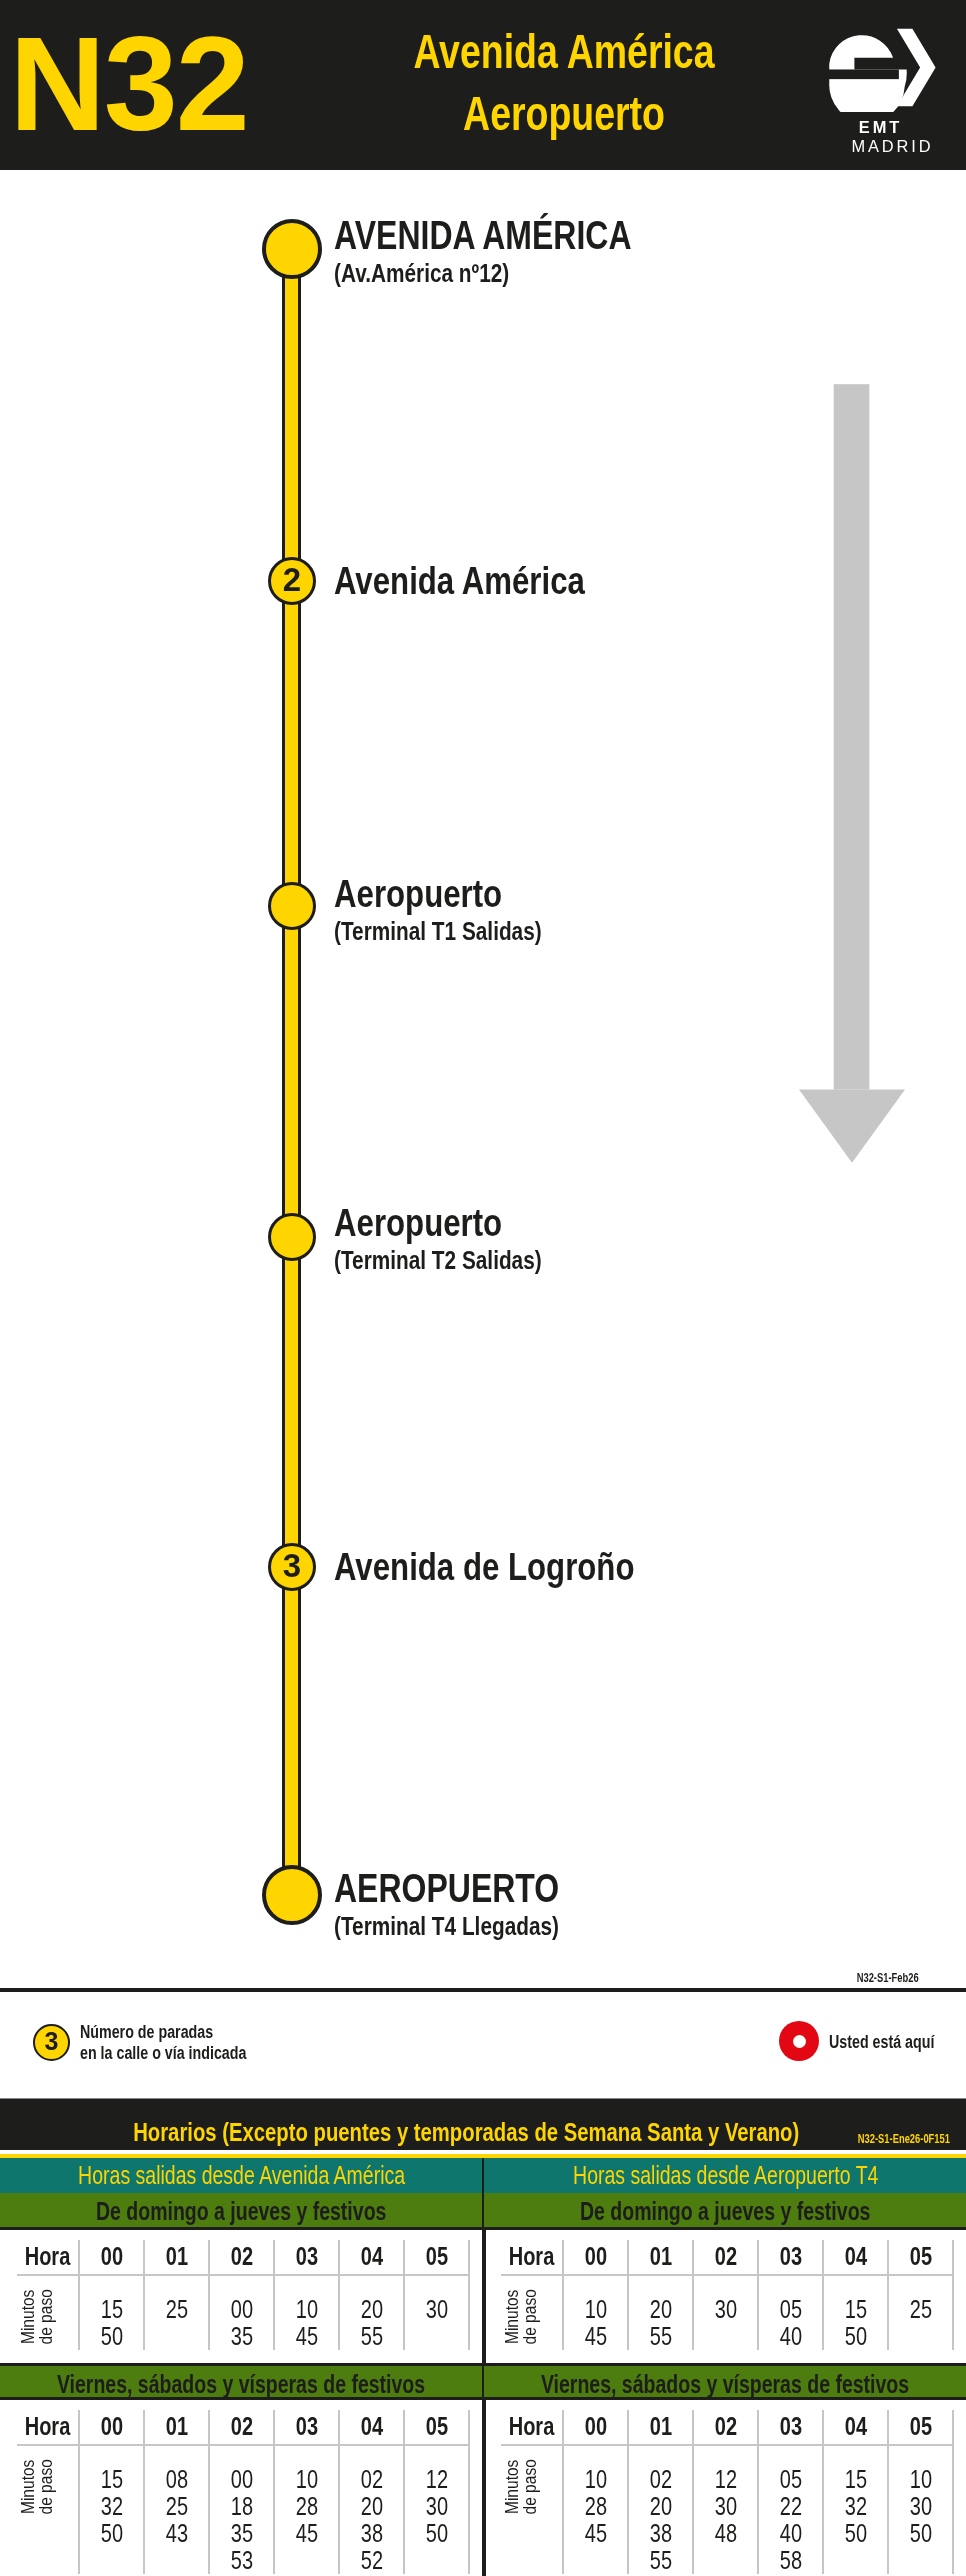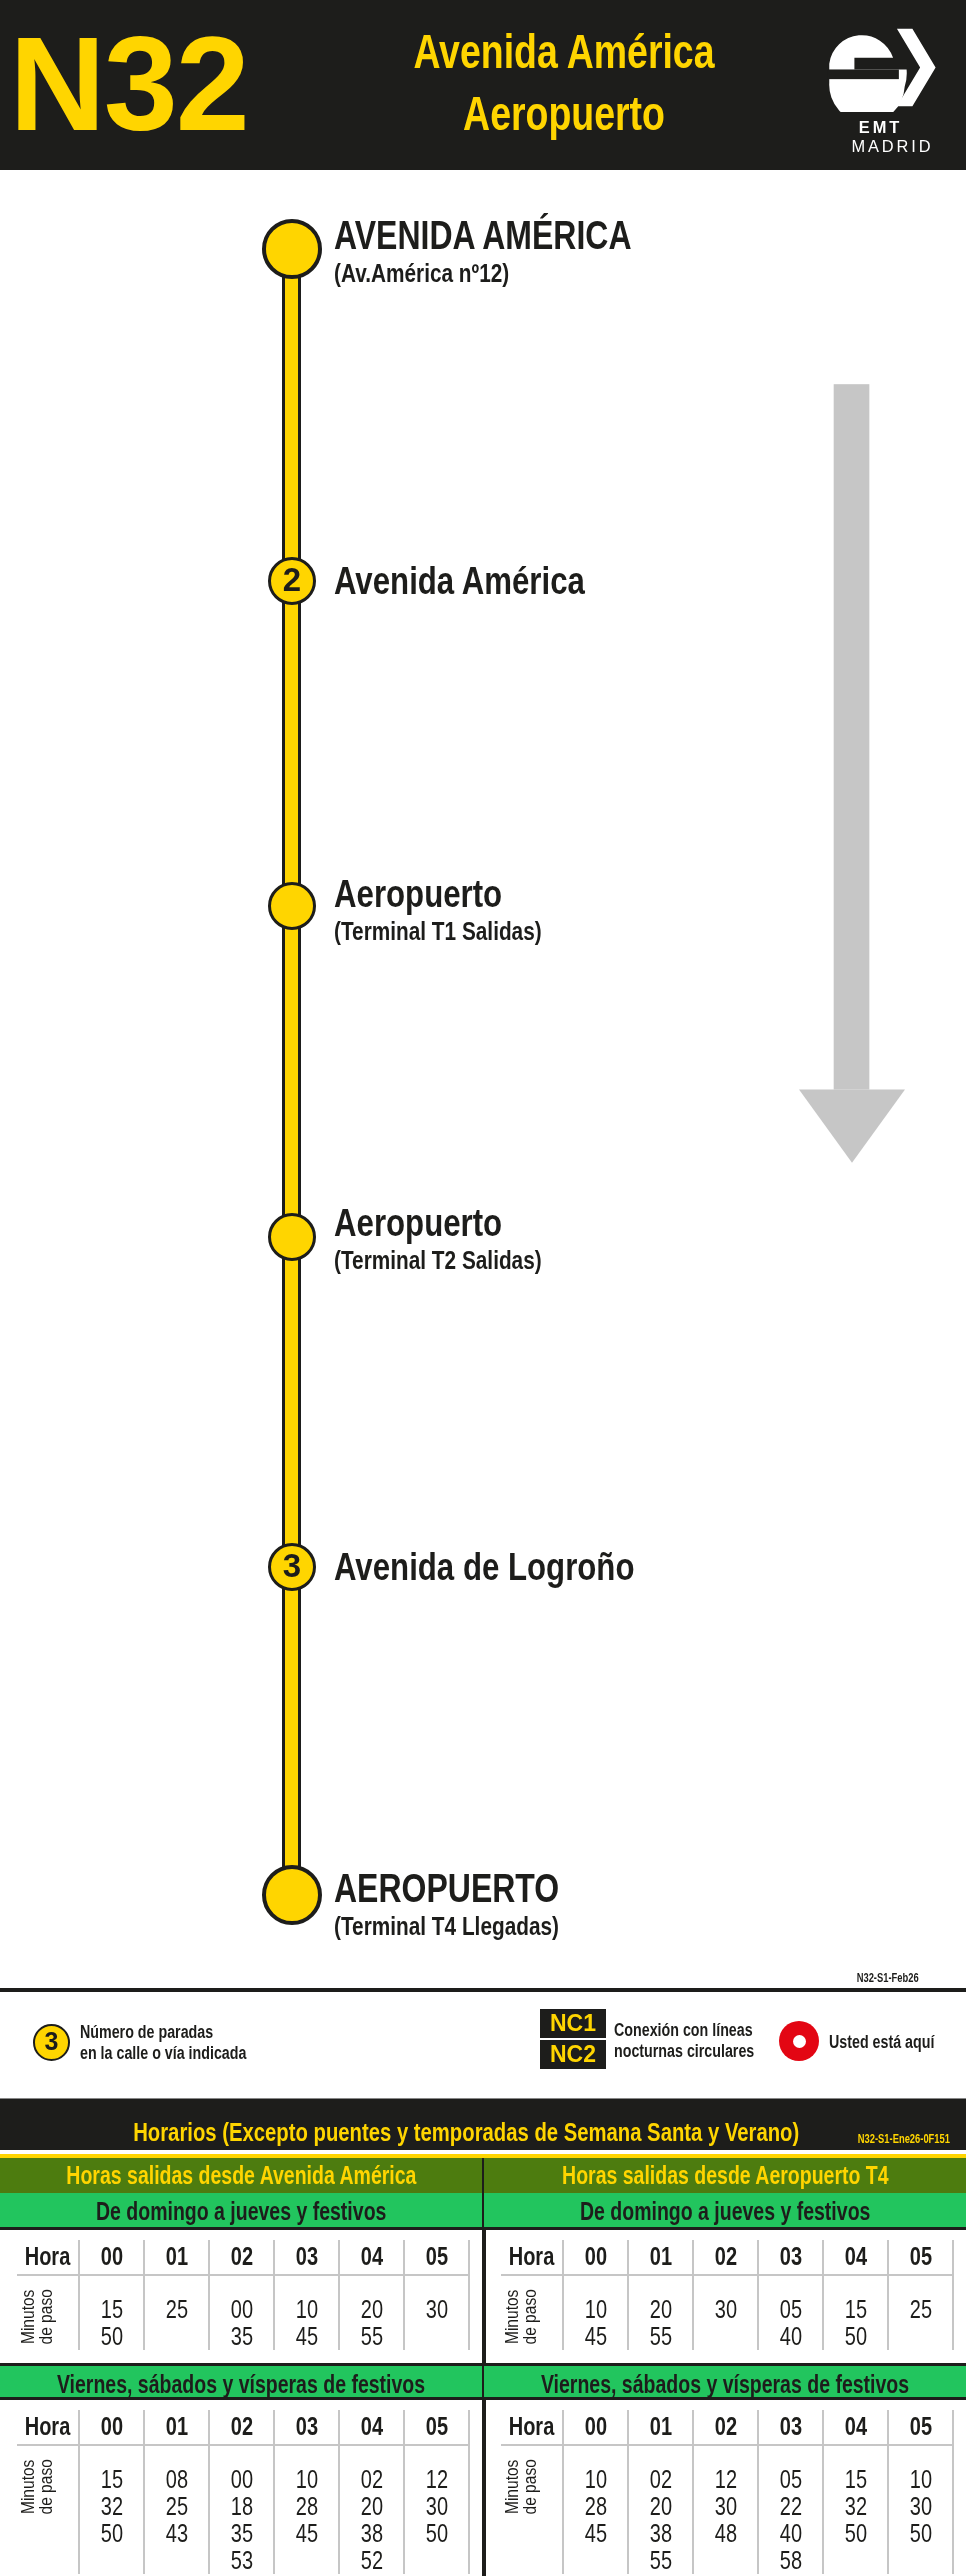--- a/index.html
+++ b/index.html
@@ -46,23 +46,23 @@
   .tt-header { position: absolute; left: 0; top: 2098px; width: 967px; height: 52px; background: #1d1d1b; border-top: 1.9px solid #888; }
   .tt-title { position: absolute; left: 0; top: 17.4px; width: 967px; text-align: center; color: #ffd500; font-weight: 700; font-size: 26px; line-height: 33px; transform: scaleX(0.78); transform-origin: 405px center; }
   .tt-code { position: absolute; right: 17.4px; top: 33px; color: #ffd500; font-weight: 700; font-size: 12.5px; transform: scaleX(0.75); transform-origin: right center; }
   .tt-yellow-line { position: absolute; left: 0; top: 2154px; width: 967px; height: 3.9px; background: #ffd500; }
 
   .tt-col { position: absolute; top: 2158px; width: 483px; height: 418px; }
   .tt-col.left { left: 0; }
   .tt-col.right { left: 484px; }
   .tt-vsep { position: absolute; left: 482px; top: 2158px; width: 3.9px; height: 418px; background: #1d1d1b; }
 
-  .tt-origin { height: 35px; background: #4d7c0f; color: #ffd500; font-weight: 700; font-size: 25px; line-height: 35px; text-align: center; white-space: nowrap; }
+  .tt-origin { height: 35px; background: #0f766e; color: #ffd500; font-weight: 400; font-size: 25px; line-height: 35px; text-align: center; white-space: nowrap; }
   .tt-origin span, .tt-period span { display: inline-block; transform: scaleX(0.78); }
-  .tt-period { height: 37px; background: #22c55e; color: #1d1d1b; font-weight: 700; font-size: 25px; line-height: 37px; text-align: center; border-bottom: 3.9px solid #1d1d1b; white-space: nowrap; }
+  .tt-period { height: 37px; background: #4d7c0f; color: #1d1d1b; font-weight: 700; font-size: 25px; line-height: 37px; text-align: center; border-bottom: 3.9px solid #1d1d1b; white-space: nowrap; }
   .tt-period.second { border-top: 3.9px solid #1d1d1b; }
 
   .tt-table { margin: 9.6px 0 0 17.4px; width: 453px; border-collapse: collapse; }
   .tt-table th { font-size: 25px; font-weight: 700; height: 35px; padding: 0; border-bottom: 2.9px solid #c6c6c6; border-right: 2.9px solid #c6c6c6; text-align: center; margin-left: 43px; }
   .tt-table th span { display: inline-block; transform: scaleX(0.8); }
   .tt-table td { vertical-align: top; text-align: center; font-size: 25px; line-height: 27px; padding-top: 20px; border-right: 2.9px solid #c6c6c6; }
   .tt-table td span { display: inline-block; transform: scaleX(0.8); }
   .tt-table .hora-col { width: 62px; }
   .tt-table .min-label { position: relative; width: 62px; }
   .min-label-inner { position: absolute; left: 1.9px; top: 71px; transform: rotate(-90deg) scaleX(0.85); transform-origin: left top; font-size: 18.3px; line-height: 18.3px; font-weight: 400; text-align: center; width: 71px; white-space: normal; }
@@ -132,30 +132,20 @@
 <div class="divider-top"></div>
 
 <div class="legend">
   <div class="legend-item" style="left:33px;">
     <div class="legend-num">3</div>
     <div class="legend-text">
       <div>Número de paradas</div>
       <div>en la calle o vía indicada</div>
     </div>
   </div>
-  <div class="legend-item" style="left:540px; top:17.4px;">
-    <div class="nc-badges">
-      <div class="nc-badge">NC1</div>
-      <div class="nc-badge">NC2</div>
-    </div>
-    <div class="legend-text">
-      <div>Conexión con líneas</div>
-      <div>nocturnas circulares</div>
-    </div>
-  </div>
   <div class="legend-item" style="left:779px;">
     <div class="here-icon"></div>
     <div class="legend-text">Usted está aquí</div>
   </div>
 </div>
 
 <div class="tt-header">
   <div class="tt-title">Horarios (Excepto puentes y temporadas de Semana Santa y Verano)</div>
   <div class="tt-code">N32-S1-Ene26-0F151</div>
 </div>

